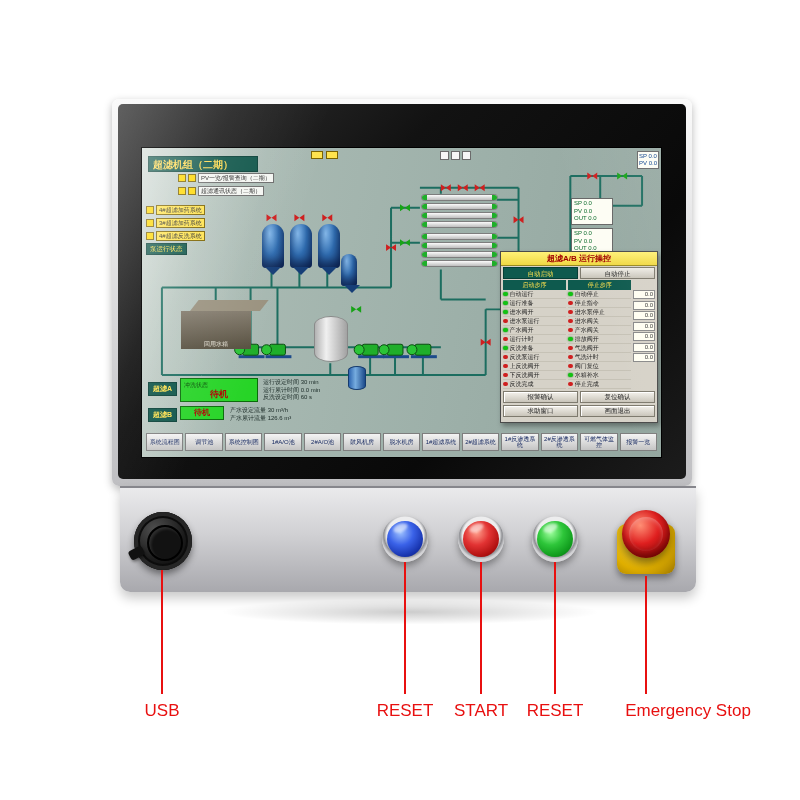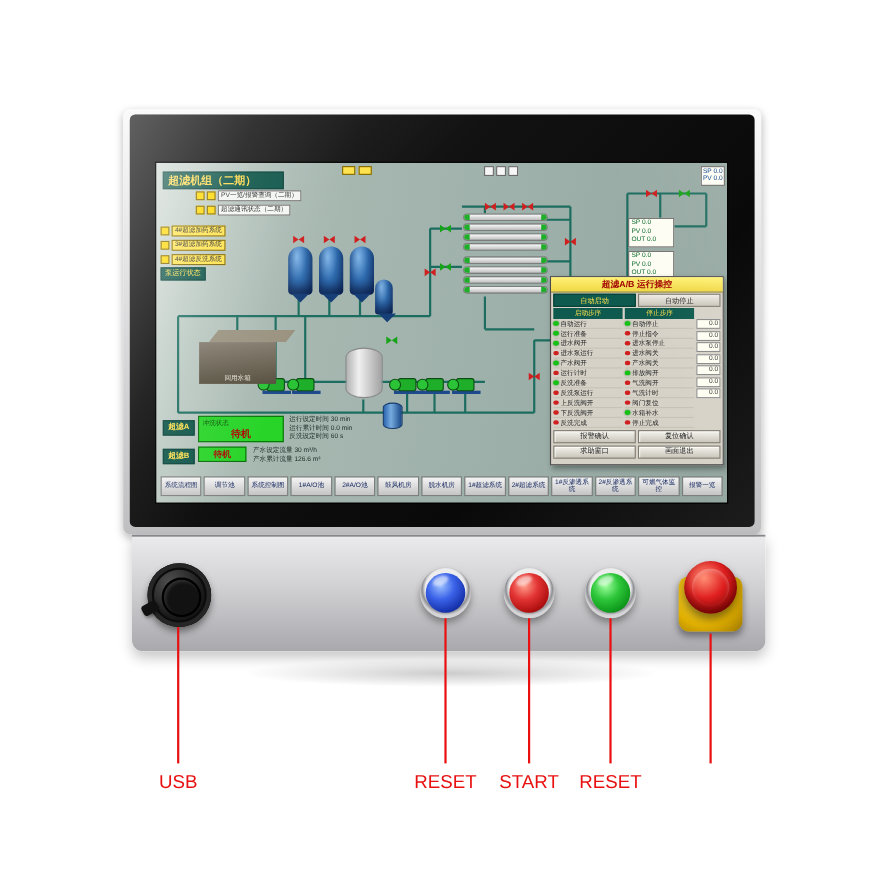--- a/index.html
+++ b/index.html
@@ -534,14 +534,15 @@
   <div class="cline cl-usb"></div>
   <div class="cline cl-reset"></div>
   <div class="cline cl-stop"></div>
   <div class="cline cl-start"></div>
   <div class="cline cl-estop"></div>
 
   <div class="clabel lb-usb">USB</div>
   <div class="clabel lb-reset">RESET</div>
   <div class="clabel lb-stop">START</div>
   <div class="clabel lb-start">RESET</div>
+  <div class="clabel lb-estop">Emergency Stop</div>
 
 </div>
 
 </body></html>

